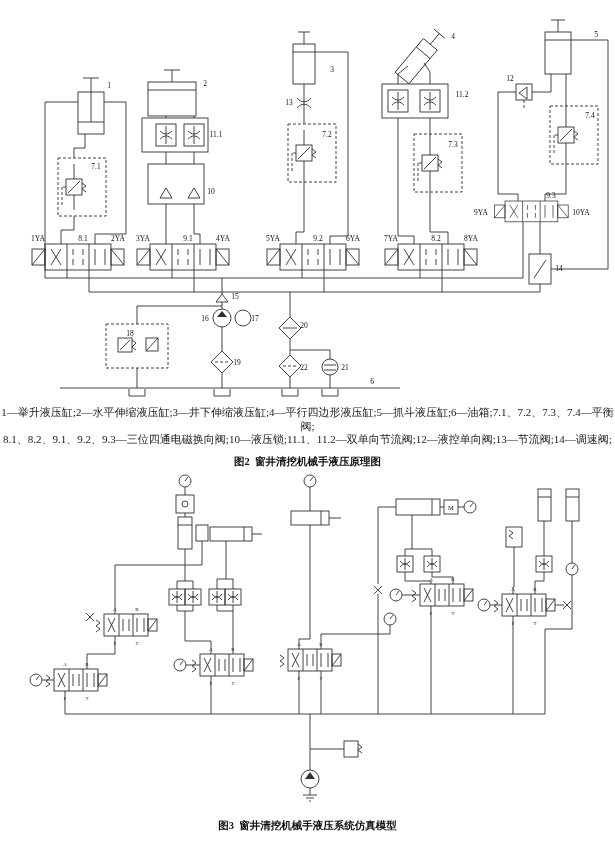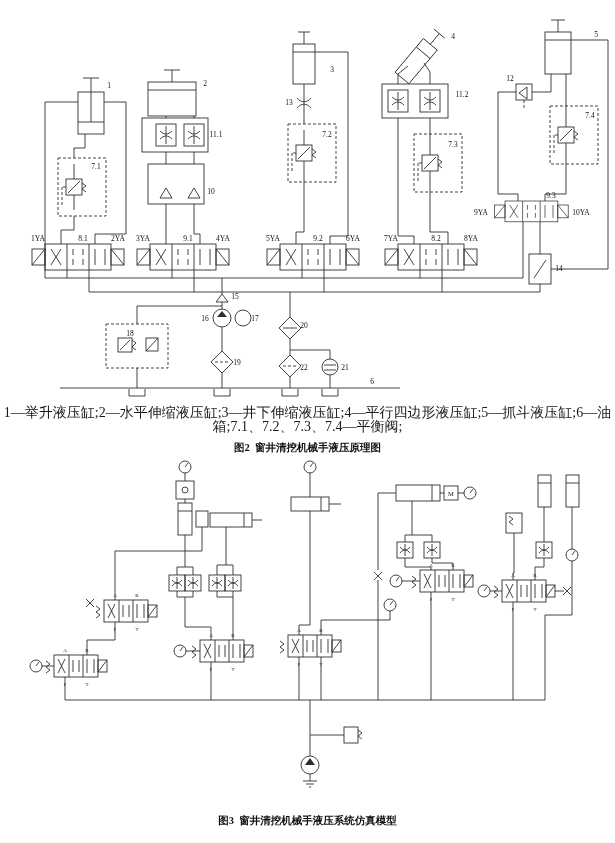--- a/index.html
+++ b/index.html
@@ -1,20 +1,20 @@
 <!DOCTYPE html>
 <html><head>
 <meta charset="utf-8">
 <style>
   *{box-sizing:border-box;margin:0;padding:0}
   html,body{background:#fff}
   .page{width:615px;height:843px;background:#ffffff;font-family:"Liberation Serif",serif;overflow:hidden;padding-top:6px;margin:0 auto}
-  .legend{text-align:center;font-size:14px;line-height:13.6px;color:#1a1a1a;margin-top:2px}
+  .legend{text-align:center;font-size:11px;line-height:13.6px;color:#1a1a1a;margin-top:2px}
   .caption{text-align:center;font-weight:bold;font-size:10.5px;color:#111;margin-top:8px;white-space:pre}
-  .cap3{margin-top:23px}
+  .cap3{margin-top:14px}
   svg{display:block;margin:0 auto;stroke:#2f2f2f;fill:none;stroke-width:.9}
   svg text{stroke:none;fill:#111;text-anchor:middle;font-family:"Liberation Serif",serif}
   .lbl{font-size:7.5px}
   .p{font-size:5px}
   .m{font-size:6.5px}
   .fill{fill:#2f2f2f;stroke:none}
   .dash{stroke-dasharray:3 2}
 </style>
 </head>
 <body>
@@ -273,20 +273,21 @@
       <path d="M129 383 V390 H145 V383"></path>
       <path d="M214 383 V390 H230 V383"></path>
       <path d="M282 383 V390 H298 V383"></path>
       <path d="M322 383 V390 H338 V383"></path>
       <text class="lbl" x="372" y="378">6</text>
     </g>
   </svg>
 
   <div class="legend">
     <div>1—举升液压缸;2—水平伸缩液压缸;3—井下伸缩液压缸;4—平行四边形液压缸;5—抓斗液压缸;6—油箱;7.1、7.2、7.3、7.4—平衡阀;</div>
+    <div>8.1、8.2、9.1、9.2、9.3—三位四通电磁换向阀;10—液压锁;11.1、11.2—双单向节流阀;12—液控单向阀;13—节流阀;14—调速阀;</div>
   </div>
   <div class="caption">图2  窗井清挖机械手液压原理图</div>
 
   <svg width="615" height="336" viewBox="0 0 615 336">
     <defs>
       <g id="sv3">
         <rect width="44" height="22"></rect>
         <line x1="15" y1="0" x2="15" y2="22"></line>
           <line x1="29" y1="0" x2="29" y2="22"></line>
         <line x1="4" y1="18" x2="11" y2="4"></line>

